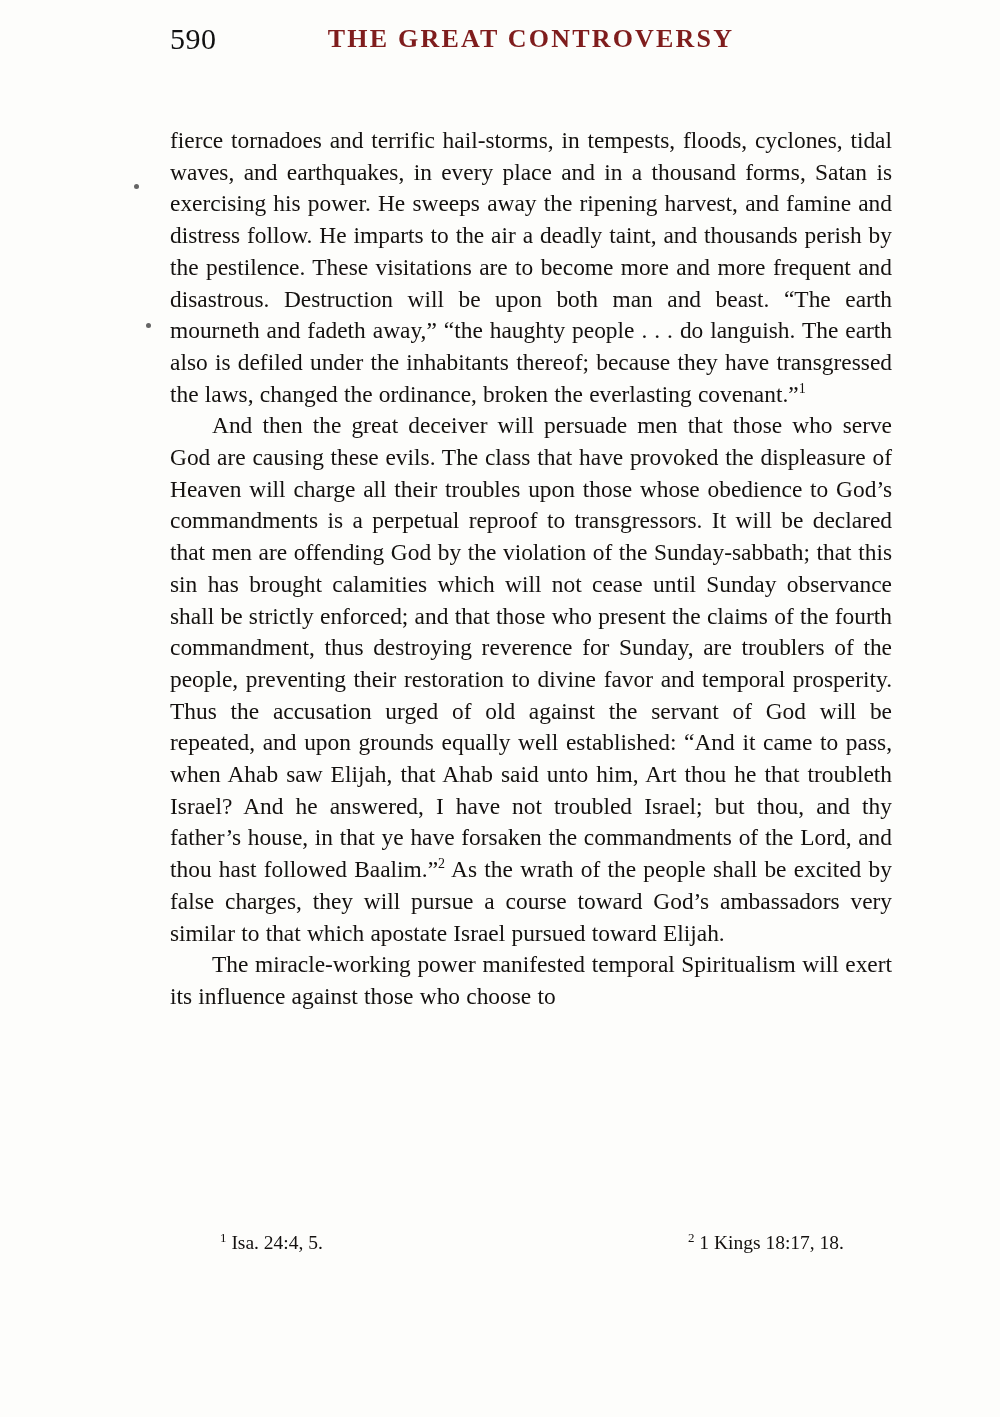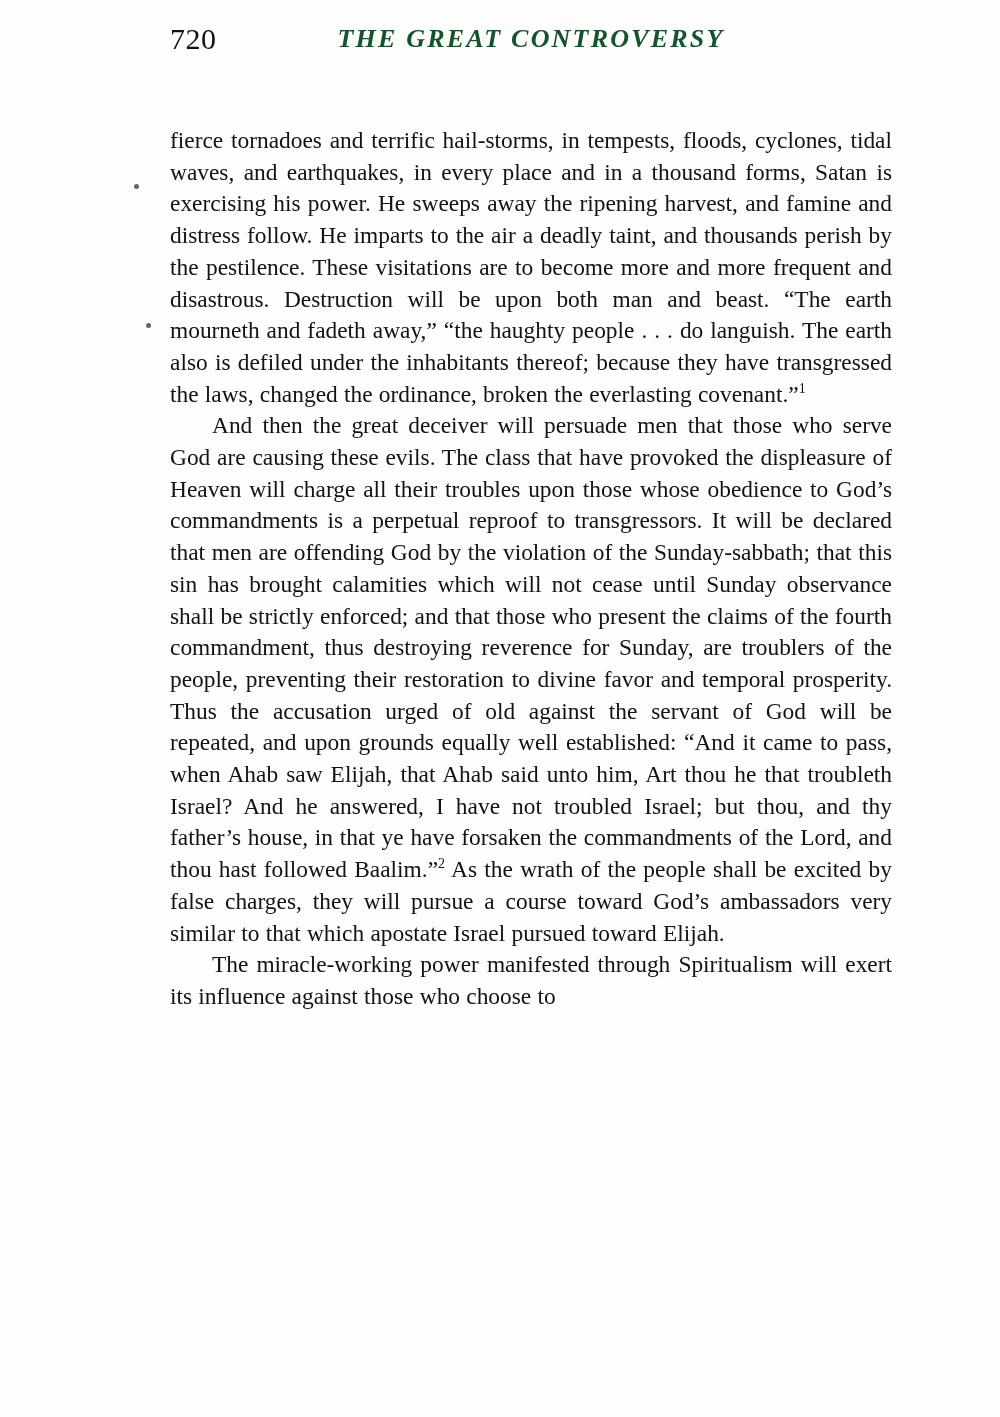--- a/index.html
+++ b/index.html
@@ -37,25 +37,24 @@
     font-size: 30px;
     letter-spacing: 0.5px;
     color: #111;
   }
   .running-head {
     position: absolute;
     left: 0;
     top: 2px;
     width: 722px;
     text-align: center;
-    font-style: italic;
     font-weight: bold;
     font-size: 26px;
     letter-spacing: 2.2px;
-    color: #14532d;
+    color: #7f1d1d;
   }
   .body-col {
     position: absolute;
     left: 170px;
     top: 78px;
     width: 722px;
     margin-top: 47px;
   }
   .para {
     font-size: 23.4px;
@@ -110,31 +109,35 @@
   }
   .mark-a { left: 134px; top: 184px; }
   .mark-b { left: 146px; top: 323px; }
 </style>
 </head>
 <body>
 
 <div class="page">
 
   <div class="header">
-    <span class="page-number">720</span>
+    <span class="page-number">590</span>
     <span class="running-head">THE GREAT CONTROVERSY</span>
   </div>
 
   <div class="margin-mark mark-a"></div>
   <div class="margin-mark mark-b"></div>
 
   <div class="body-col">
 
     <p class="para"><span>fierce tornadoes and terrific hail-storms, in tempests, floods, cyclones, tidal waves, and earthquakes, in every place and in a thousand forms, Satan is exercising his power. He sweeps away the ripening harvest, and famine and distress follow. He imparts to the air a deadly taint, and thousands perish by the pestilence. These visitations are to become more and more frequent and disastrous. Destruction will be upon both man and beast. “The earth mourneth and fadeth away,” “the haughty people . . . do languish. The earth also is defiled under the inhabitants thereof; because they have transgressed the laws, changed the ordinance, broken the everlasting covenant.”</span><span class="sup">1</span></p>
 
     <p class="para indent"><span>And then the great deceiver will persuade men that those who serve God are causing these evils. The class that have provoked the displeasure of Heaven will charge all their troubles upon those whose obedience to God’s commandments is a perpetual reproof to transgressors. It will be declared that men are offending God by the violation of the Sunday-sabbath; that this sin has brought calamities which will not cease until Sunday observance shall be strictly enforced; and that those who present the claims of the fourth commandment, thus destroying reverence for Sunday, are troublers of the people, preventing their restoration to divine favor and temporal prosperity. Thus the accusation urged of old against the servant of God will be repeated, and upon grounds equally well established: “And it came to pass, when Ahab saw Elijah, that Ahab said unto him, Art thou he that troubleth Israel? And he answered, I have not troubled Israel; but thou, and thy father’s house, in that ye have forsaken the commandments of the Lord, and thou hast followed Baalim.”</span><span class="sup">2</span><span> As the wrath of the people shall be excited by false charges, they will pursue a course toward God’s ambassadors very similar to that which apostate Israel pursued toward Elijah.</span></p>
 
-    <p class="para indent"><span>The miracle-working power manifested through Spiritualism will exert its influence against those who choose to</span></p>
+    <p class="para indent"><span>The miracle-working power manifested temporal Spiritualism will exert its influence against those who choose to</span></p>
 
   </div>
 
+  <div class="footnotes">
+    <span class="fn-left"><span class="fn-mark">1</span><span> Isa. 24:4, 5.</span></span>
+    <span class="fn-right"><span class="fn-mark">2</span><span> 1 Kings 18:17, 18.</span></span>
+  </div>
 
 </div>
 
 </body></html>

